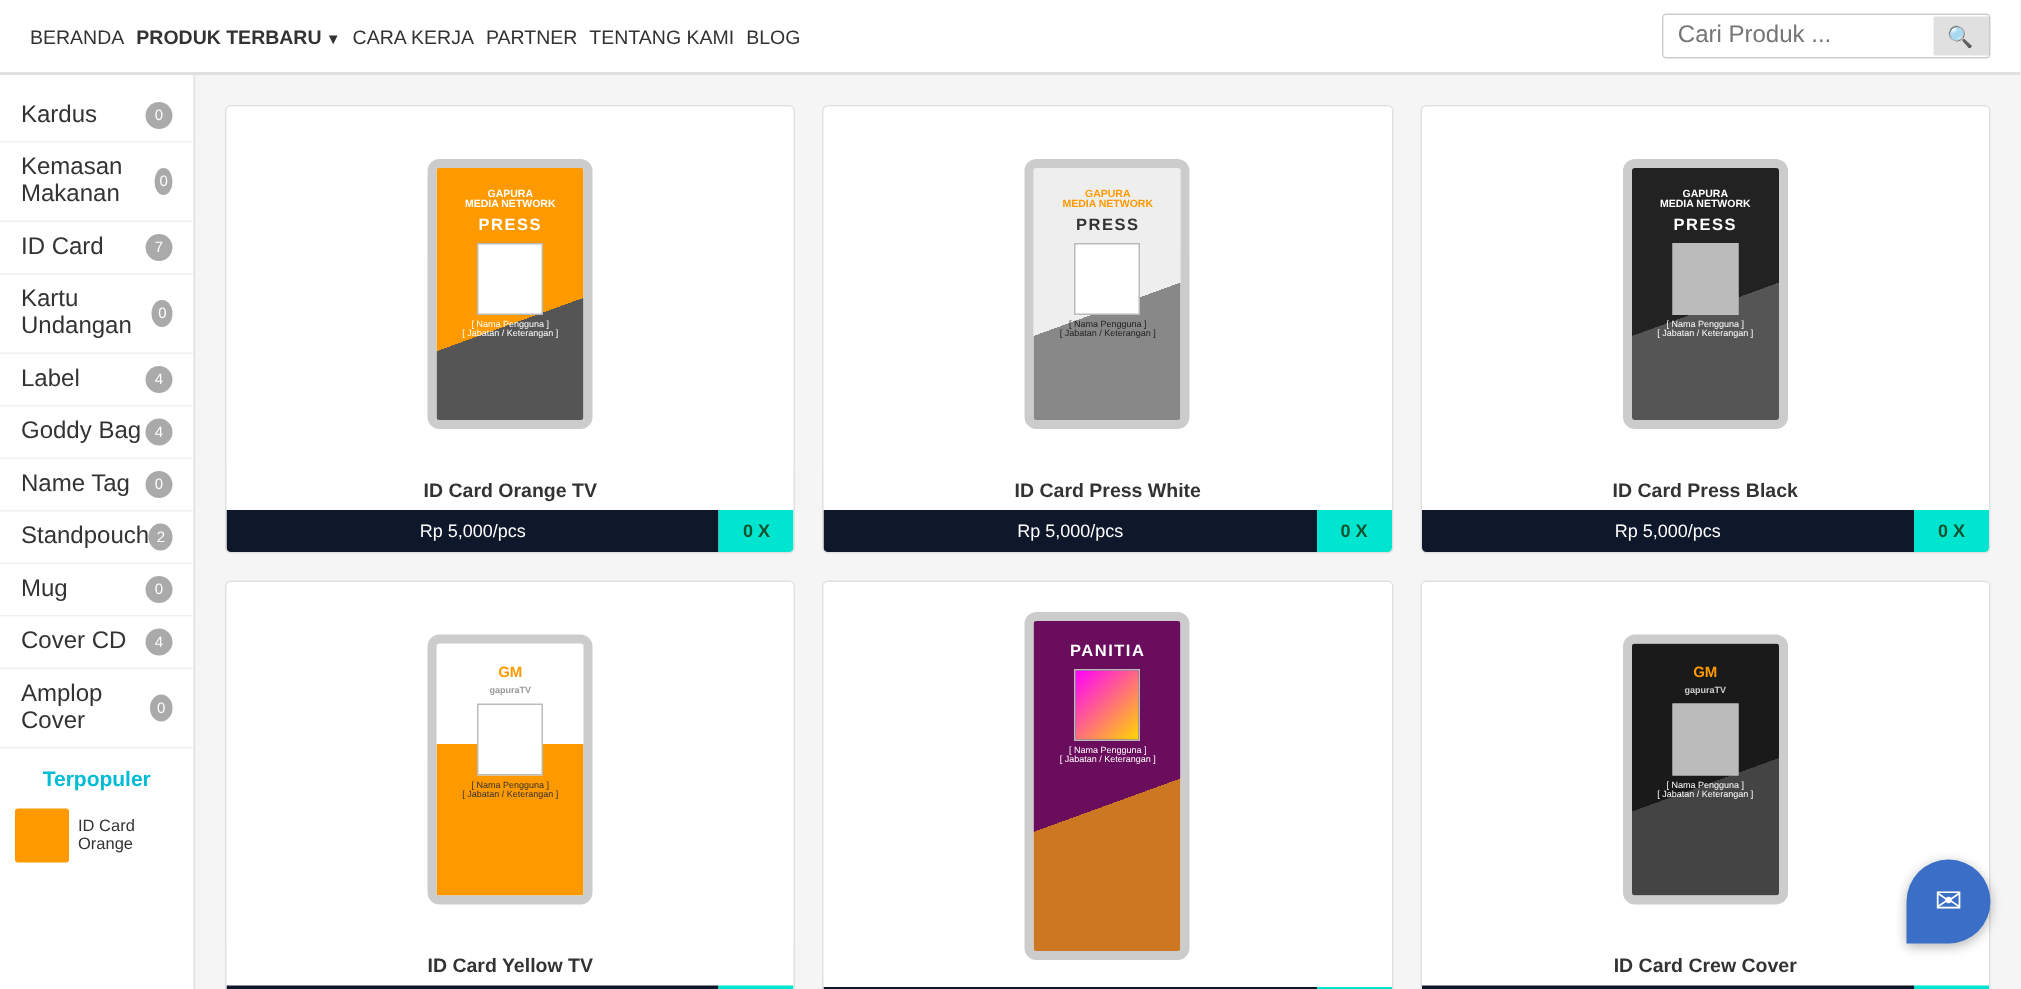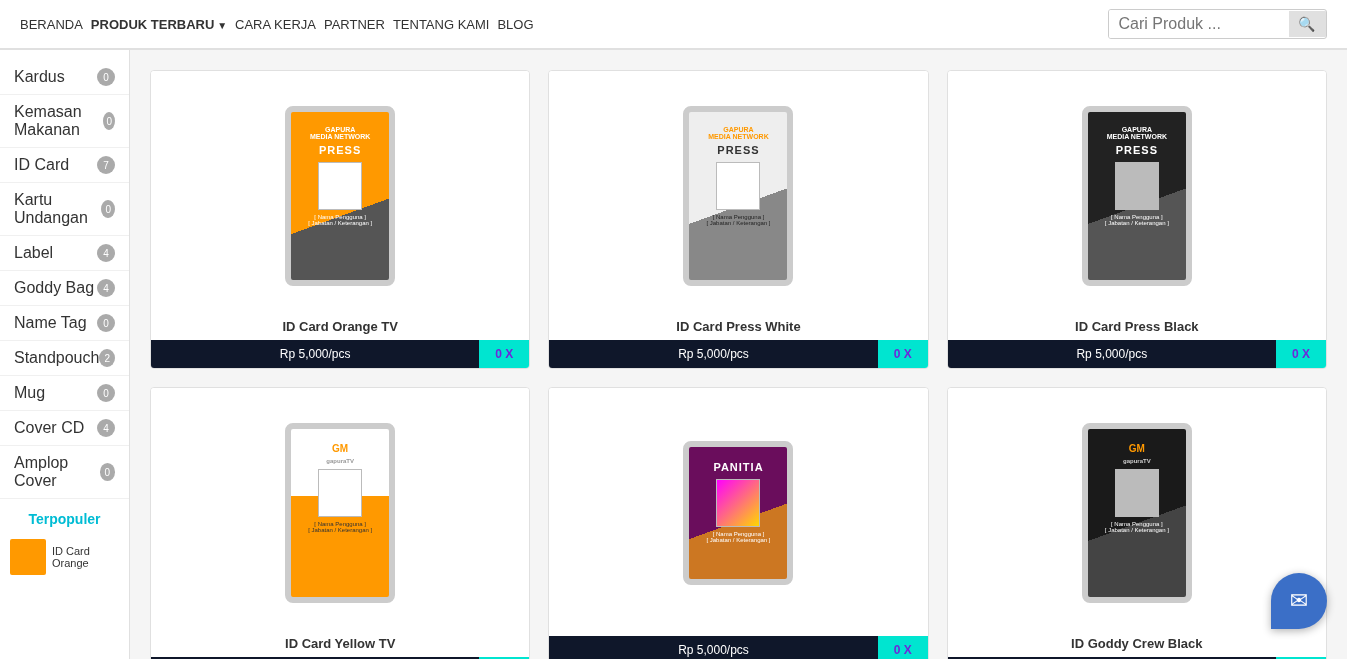--- a/index.html
+++ b/index.html
@@ -161,21 +161,21 @@
     }
     .product-price {
       background: #0f172a;
       color: #fff;
       flex: 1;
       padding: 7px 0;
       font-size: 12px;
     }
     .product-order {
       background: #00e5d0;
-      color: #6d28d9;
+      color: #14532d;
       padding: 7px 16px;
       font-size: 12px;
       font-weight: bold;
     }
 
     
     .id-card-orange-tv {
       width: 110px;
       height: 180px;
       background: linear-gradient(160deg, #f90 60%, #555 60%);
@@ -222,21 +222,21 @@
       border: 6px solid #ccc;
       position: relative;
       overflow: hidden;
       display: flex;
       flex-direction: column;
       align-items: center;
       padding-top: 14px;
     }
     .id-card-event-violet {
       width: 110px;
-      height: 144px;
+      height: 232px;
       background: linear-gradient(160deg, #6a0d5c 55%, #cc7722 55%);
       border-radius: 8px;
       border: 6px solid #ccc;
       position: relative;
       overflow: hidden;
       display: flex;
       flex-direction: column;
       align-items: center;
       padding-top: 14px;
     }
@@ -474,21 +474,21 @@
 
       <div class="product-card">
         <div class="product-image-area">
           <div class="id-card-crew-black">
             <div class="card-logo card-logo-white" style="font-size:10px;color:#f90;font-weight:bold;">GM<br><span style="font-size:6px;color:#ccc">gapuraTV</span></div>
             <div class="card-photo-placeholder" style="background:#bbb;"></div>
             <div class="card-name-text card-name-white">[ Nama Pengguna ]<br>[ Jabatan / Keterangan ]</div>
           </div>
         </div>
         <div class="product-info">
-          <div class="product-name">ID Goddy Crew Black</div>
+          <div class="product-name">ID Card Crew Cover</div>
           <div class="product-price-row">
             <div class="product-price">Rp 5,000/pcs</div>
             <div class="product-order">0 X</div>
           </div>
         </div>
       </div>
 
     </div>
   </main>
 </div>

